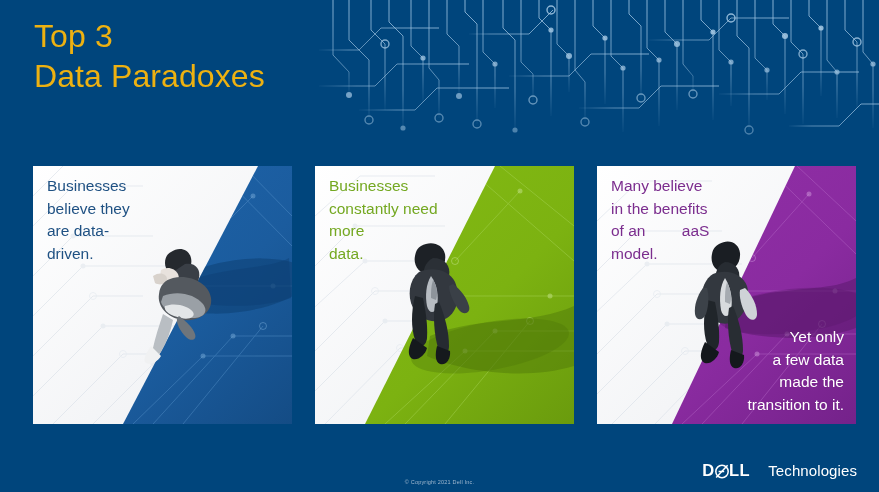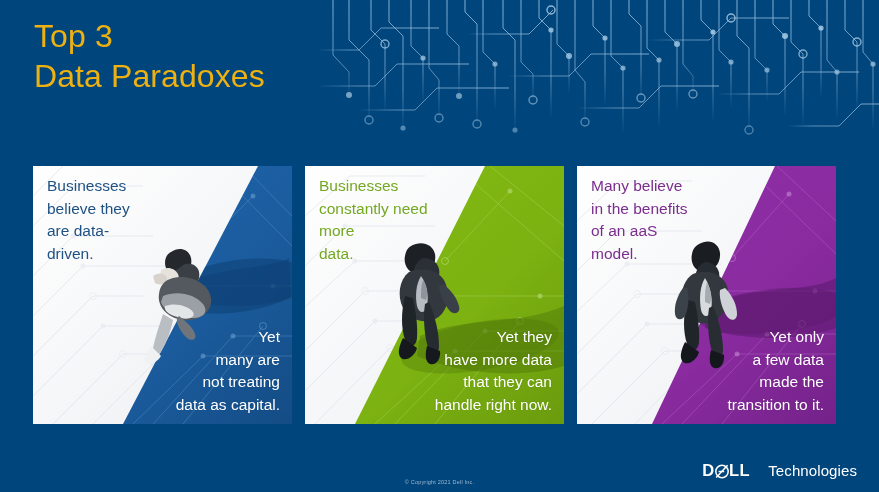--- a/index.html
+++ b/index.html
@@ -32,21 +32,21 @@
     font-weight:400;
     letter-spacing:.1px;
     white-space:pre-line;
   }
   
   .cards{
     position:absolute;
     left:33px;top:166px;
     width:823px;height:258px;
     display:flex;
-    gap:13px;
+    gap:23px;
   }
   .card{
     position:relative;
     width:259px;height:258px;
     background:#ffffff;
     overflow:hidden;
     flex:0 0 259px;
   }
   .card .bgfade{
     position:absolute;inset:0;
@@ -82,20 +82,21 @@
     font-weight:400;
     text-shadow:0 0 2px rgba(0,0,0,.10);
   }
   .spell{
     text-decoration:none;
     background-repeat:repeat-x;
     background-position:0 100%;
     background-size:4px 3px;
     background-image:linear-gradient(45deg,transparent 45%,#e02020 45%,#e02020 55%,transparent 55%);
     padding-bottom:1px;
+    margin-left:32px;
   }
   
   .copyright{
     position:absolute;
     left:0;right:0;bottom:7px;
     text-align:center;
     color:#9fb8cf;
     font-size:5.5px;
     letter-spacing:.2px;
   }
@@ -309,24 +310,20 @@
           <path d="M130 148 C126 160 122 172 120 182 C118 190 124 192 128 186 C134 176 138 164 140 154 Z" fill="#b9bec3"></path>
           <path d="M118 180 C114 186 110 192 112 196 C115 200 124 197 128 190 Z" fill="#f0f1f2"></path>
           <path d="M146 150 C154 156 160 162 162 168 C164 174 158 176 153 171 C147 165 143 157 144 152 Z" fill="#6f757b"></path>
         </g>
       </svg>
 
       <div class="card-head" style="color:#1F5183;">Businesses
 believe they
 are data-
 driven.</div>
-      <div class="card-foot">Yet
-many are
-not treating
-data as capital.</div>
     </div>
 
     <div class="card">
       <div class="bgfade"></div>
       <svg class="whitecircuit" viewBox="0 0 259 258">
         <g stroke="#d6dde6" stroke-width="1" fill="none">
           <path d="M-10 110 L40 60 H130"></path>
             <path d="M-10 150 L50 95 H150"></path>
           <path d="M-10 195 L60 125 H120"></path>
             <path d="M-10 235 L70 155 H160"></path>
@@ -395,24 +392,20 @@
           <path d="M98 172 C94 180 92 188 96 192 C101 196 110 190 112 182 Z" fill="#15191d"></path>
           <path d="M122 180 C120 188 120 196 125 198 C131 200 136 193 135 185 Z" fill="#15191d"></path>
           <path d="M138 118 C146 124 152 132 154 140 C156 147 149 150 144 144 C138 136 134 126 134 120 Z" fill="#3a4047"></path>
         </g>
       </svg>
 
       <div class="card-head" style="color:#74A821;">Businesses
 constantly need
 more
 data.</div>
-      <div class="card-foot">Yet they
-have more data
-that they can
-handle right now.</div>
     </div>
 
     <div class="card">
       <div class="bgfade"></div>
       <svg class="whitecircuit" viewBox="0 0 259 258">
         <g stroke="#d6dde6" stroke-width="1" fill="none">
           <path d="M-10 115 L40 65 H125"></path>
             <path d="M-10 155 L50 98 H145"></path>
           <path d="M-10 198 L60 128 H115"></path>
             <path d="M-10 238 L70 158 H155"></path>

